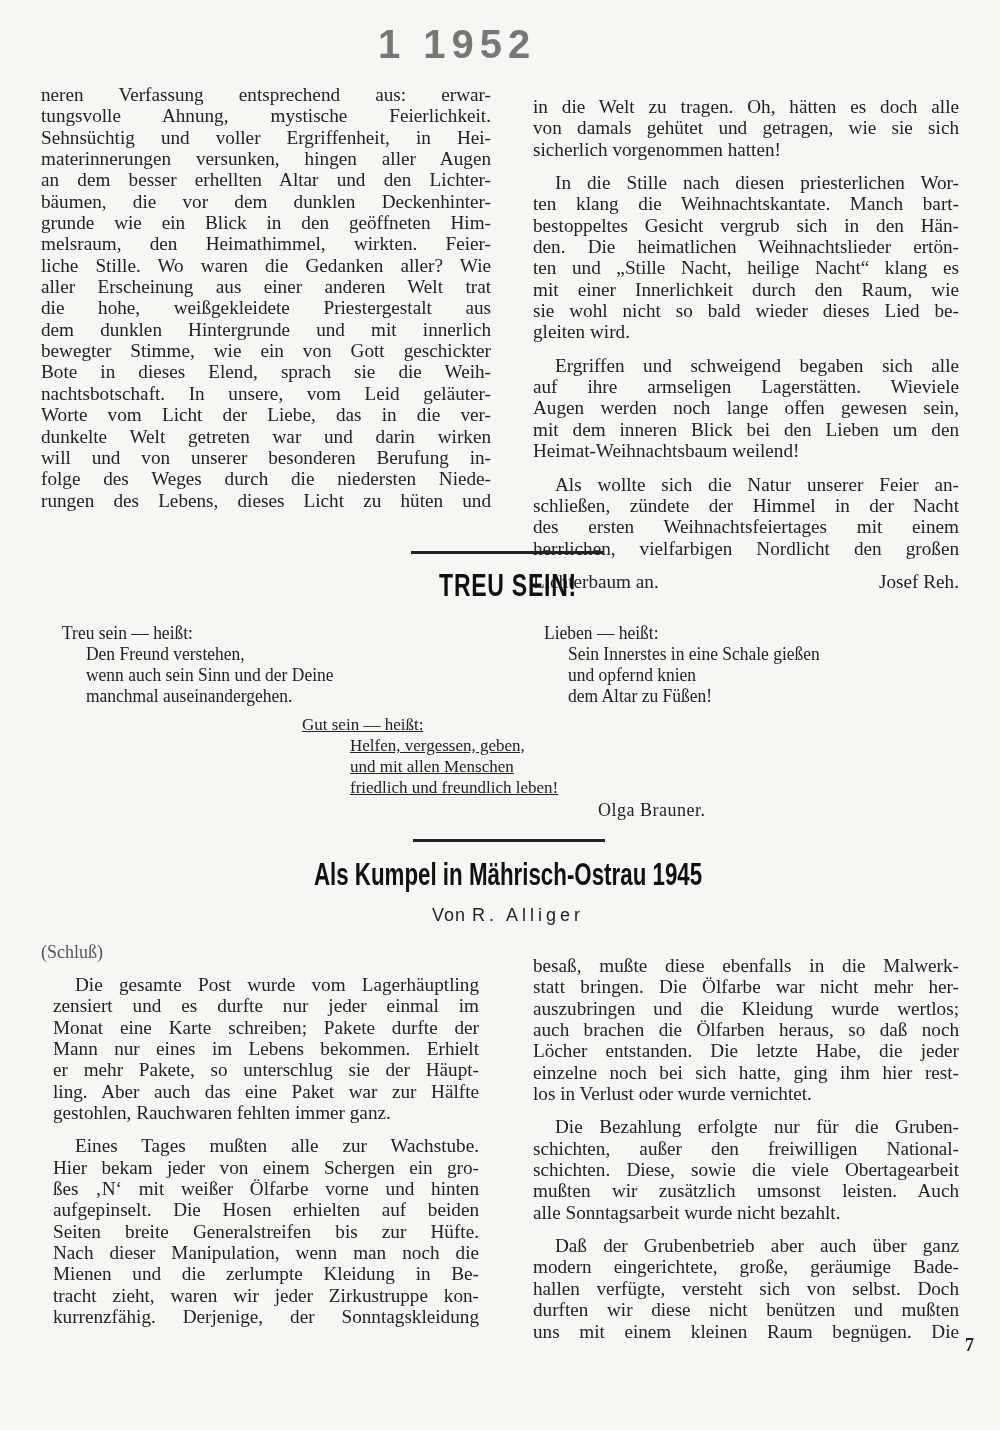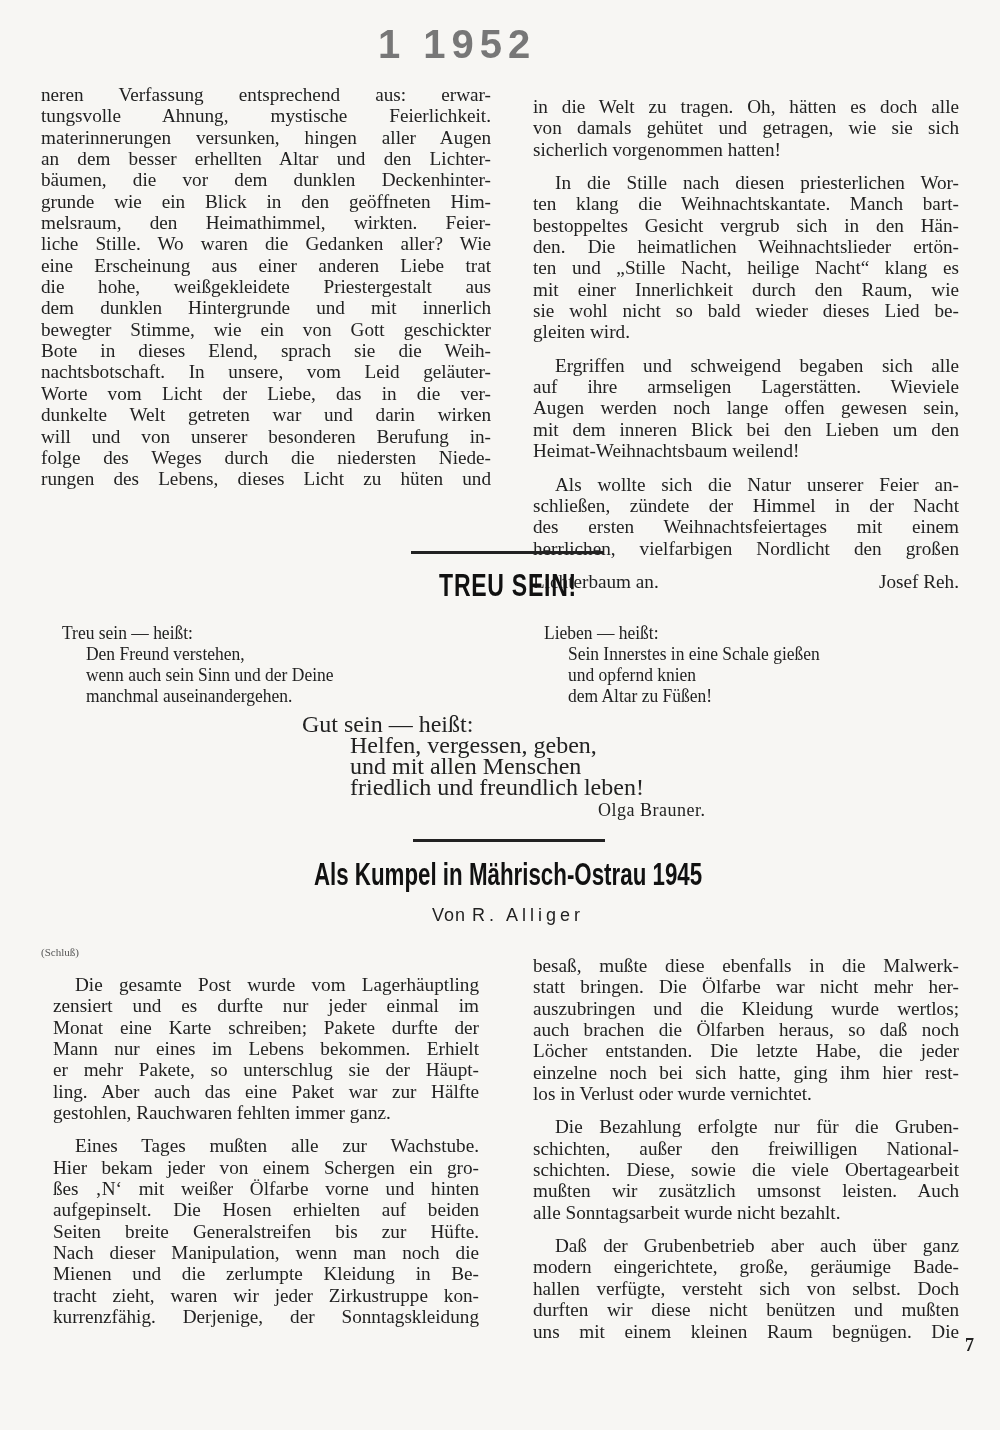--- a/index.html
+++ b/index.html
@@ -46,49 +46,50 @@
     }
     .byline .name { letter-spacing: 4px; }
     .poem {
       position: absolute; font-family: "Liberation Serif", serif;
       font-size: 19px; line-height: 21px; transform-origin: left top; transform: scaleX(0.92);
     }
     .poem .l { display: block; white-space: nowrap; }
     .poem .ind { padding-left: 26px; }
     .poem-1 { left: 54px; top: 622px; }
     .poem-2 { left: 536px; top: 622px; }
-    .poem-3 { left: 294px; top: 714px; transform: none; font-size: 24px; }
+    .poem-3 { left: 294px; top: 714px; transform: none; font-size: 17px; text-decoration: underline; }
     .poem-3 .ind { padding-left: 48px; }
     .poem-sign { position: absolute; left: 590px; top: 800px; font-family: "Liberation Serif", serif; font-size: 18px; letter-spacing: 0.5px; }
-    .schluss { font-size: 11px; color: #555; display: block; margin-bottom: 0; line-height: 19px; }
+    .schluss { font-size: 18px; color: #555; display: block; margin-bottom: 0; line-height: 19px; }
     .signature { float: right; }
     .page-num { position: absolute; left: 957px; top: 1335px; font-family: "Liberation Serif", serif; font-weight: bold; font-size: 18px; }
     .gutter-fade {
       position: absolute; left: 0; top: 0; width: 34px; height: 1430px;
       background: linear-gradient(to right, rgba(247,246,243,0.9), rgba(247,246,243,0));
       pointer-events: none;
     }
   </style>
 </head>
 <body>
 
 <div class="page">
 
   <div class="header-stamp">1 1952</div>
 
   <div class="col col-left-top" id="a1-left">
       <span class="line">neren Verfassung entsprechend aus: erwar-</span>
       <span class="line">tungsvolle Ahnung, mystische Feierlichkeit.</span>
+      <span class="line">Sehnsüchtig und voller Ergriffenheit, in Hei-</span>
       <span class="line">materinnerungen versunken, hingen aller Augen</span>
       <span class="line">an dem besser erhellten Altar und den Lichter-</span>
       <span class="line">bäumen, die vor dem dunklen Deckenhinter-</span>
       <span class="line">grunde wie ein Blick in den geöffneten Him-</span>
       <span class="line">melsraum, den Heimathimmel, wirkten. Feier-</span>
       <span class="line">liche Stille. Wo waren die Gedanken aller? Wie</span>
-      <span class="line">eine Erscheinung aus einer anderen Liebe trat</span>
+      <span class="line">aller Erscheinung aus einer anderen Welt trat</span>
       <span class="line">die hohe, weißgekleidete Priestergestalt aus</span>
       <span class="line">dem dunklen Hintergrunde und mit innerlich</span>
       <span class="line">bewegter Stimme, wie ein von Gott geschickter</span>
       <span class="line">Bote in dieses Elend, sprach sie die Weih-</span>
       <span class="line">nachtsbotschaft. In unsere, vom Leid geläuter-</span>
       <span class="line">Worte vom Licht der Liebe, das in die ver-</span>
       <span class="line">dunkelte Welt getreten war und darin wirken</span>
       <span class="line">will und von unserer besonderen Berufung in-</span>
       <span class="line">folge des Weges durch die niedersten Niede-</span>
       <span class="line">rungen des Lebens, dieses Licht zu hüten und</span>

